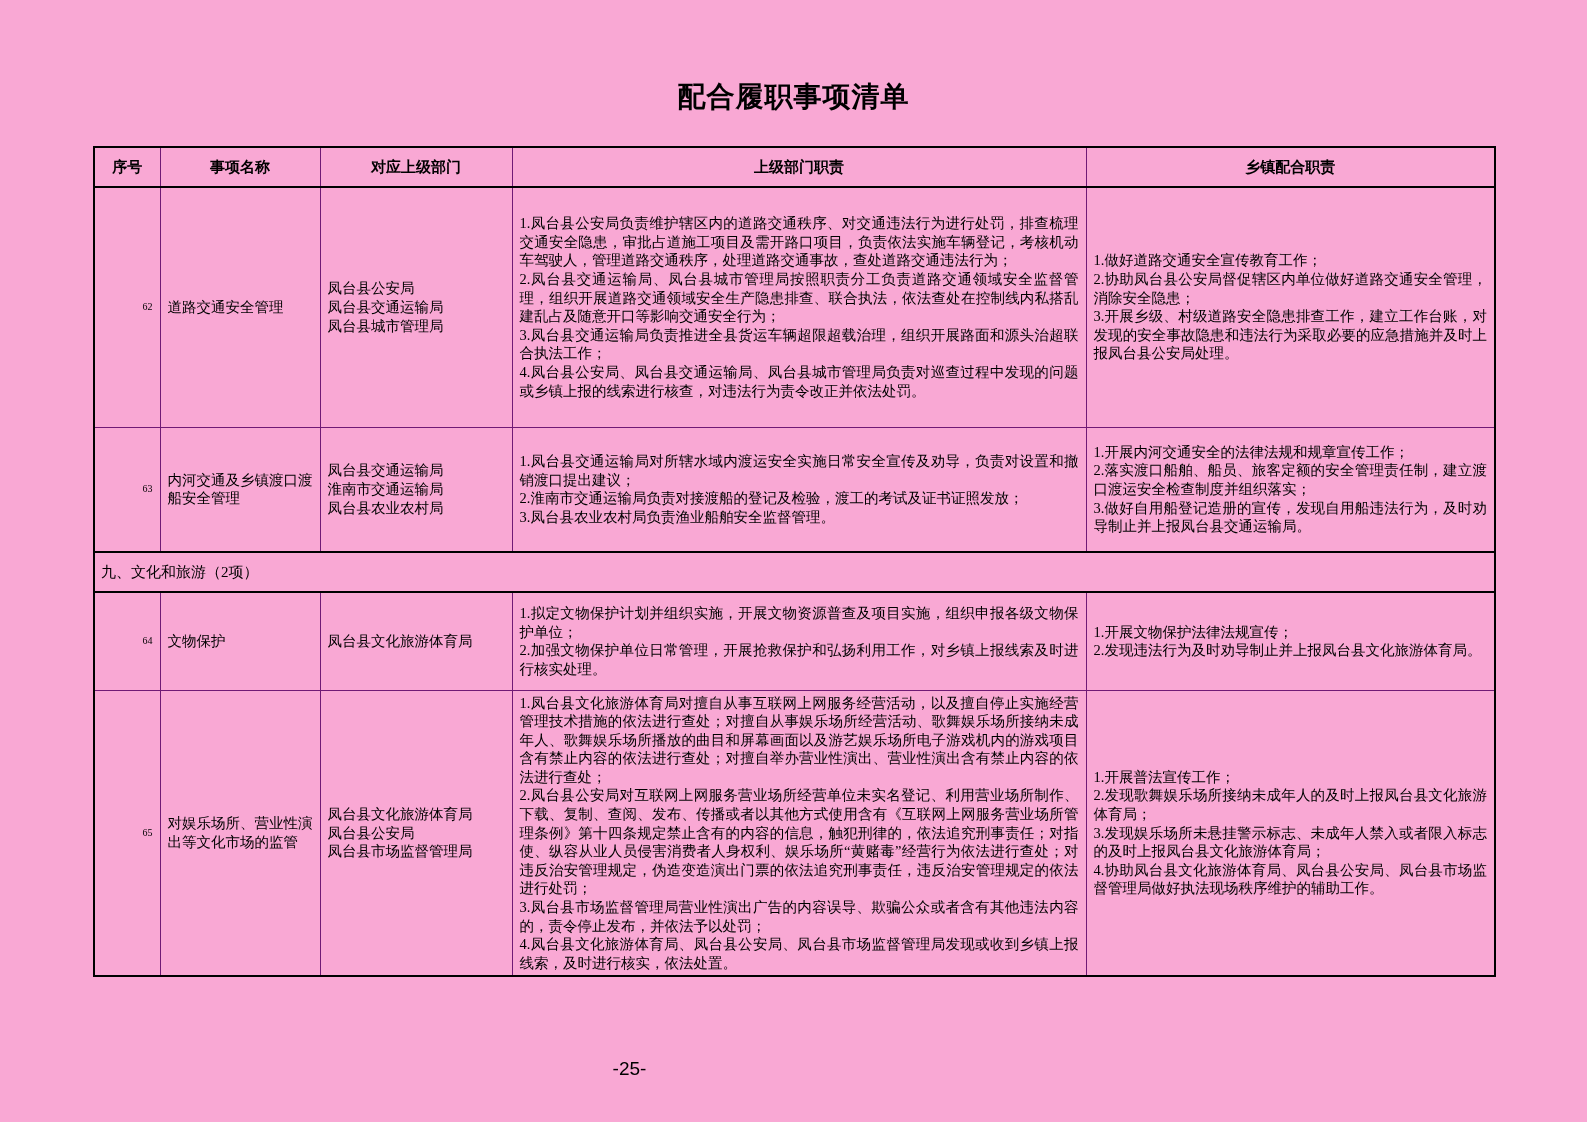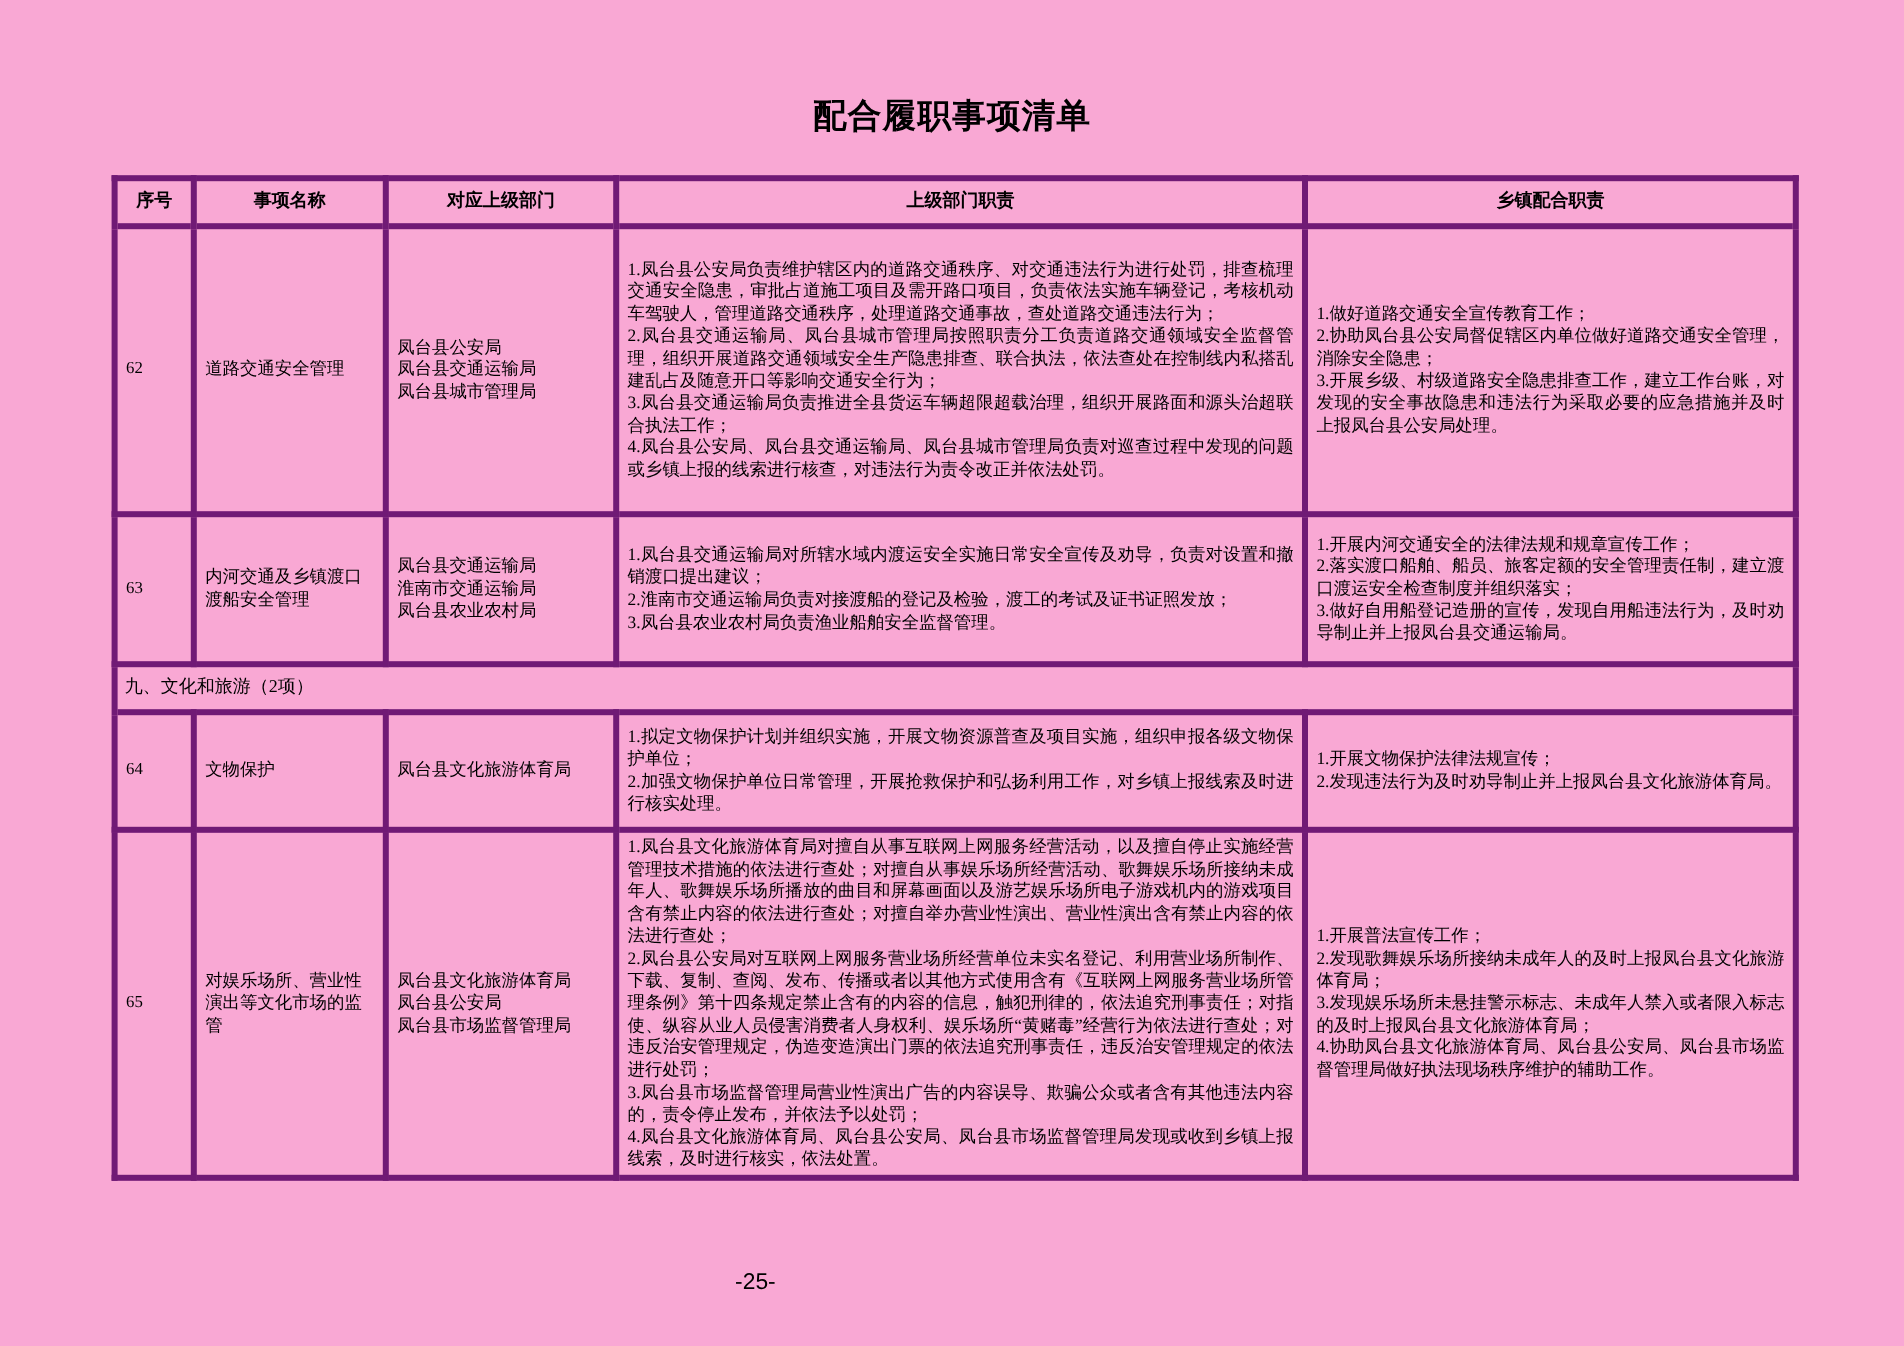--- a/index.html
+++ b/index.html
@@ -25,21 +25,21 @@
     font-family: "Liberation Sans", "DejaVu Sans", sans-serif;
   }
   table.duty-table {
     border-collapse: collapse;
     table-layout: fixed;
     width: 1401px;
     margin: 30px 0 0 93px;
     border: 2px solid #000;
   }
   .duty-table td, .duty-table th {
-    border: 5px solid #701a75;
+    border: 1px solid #701a75;
     vertical-align: middle;
     font-size: 14.5px;
     line-height: 18.6px;
     padding: 3px 7px;
     box-sizing: border-box;
     overflow: hidden;
   }
   .duty-table thead tr { height: 40px; }
   .duty-table thead th {
     font-family: "Liberation Sans", "DejaVu Sans", sans-serif;
@@ -55,23 +55,23 @@
   tr.section-row { height: 40px; padding-left: 48px; }
   tr.section-row-tall { height: 65px; }
   tr.section-row td, tr.section-row-tall td {
     border-top: 2px solid #000;
     border-bottom: 2px solid #000;
     text-align: left;
     font-size: 15px;
     padding-left: 6px;
   }
   td.c-no {
-    text-align: left;
+    text-align: right;
     font-family: "Liberation Serif", serif;
-    font-size: 14px;
+    font-size: 10px;
   }
   td.c-name { text-align: left; }
   td.c-dept { text-align: left; }
   td.c-dept div { white-space: nowrap; }
   td.c-sup, td.c-town {
     text-align: justify;
     text-justify: inter-ideograph;
     white-space: pre-line;
   }
   .page-number {

